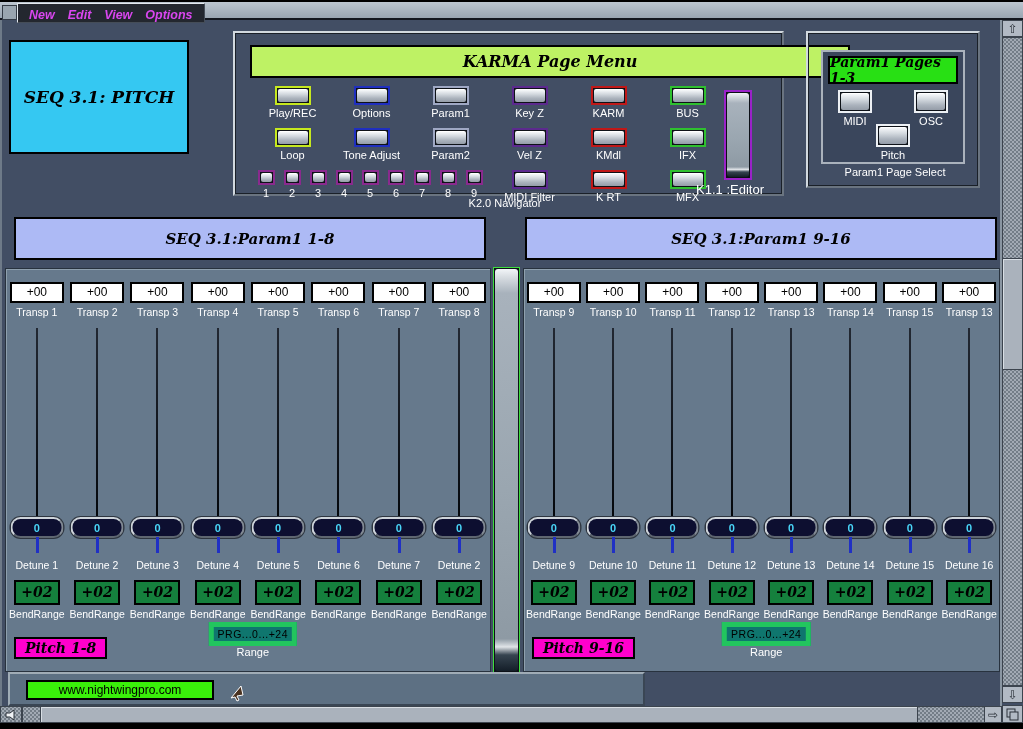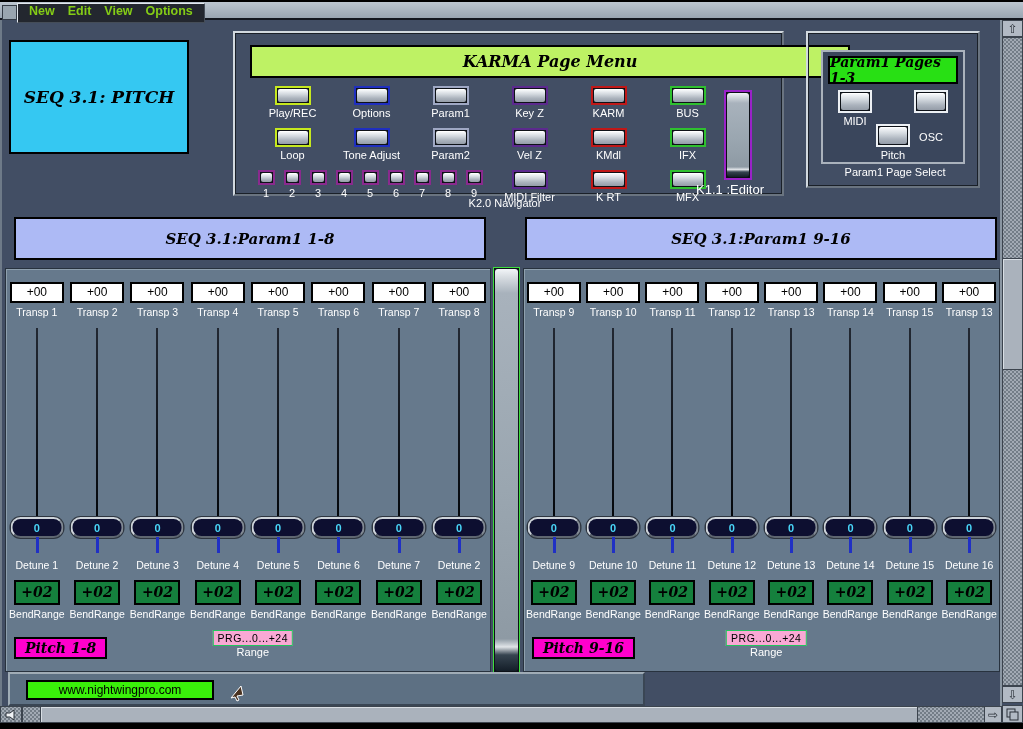--- a/index.html
+++ b/index.html
@@ -2,23 +2,23 @@
 <html><head>
 <meta charset="utf-8">
 <style>
   html,body{margin:0;padding:0;background:#000;}
   .screen{position:relative;width:1023px;height:729px;background:#424e64;overflow:hidden;
     font-family:"Liberation Sans",sans-serif;}
   
   .topbar{position:absolute;left:0;top:0;width:1023px;height:20px;box-sizing:border-box;
     background:linear-gradient(#bcc6d0,#9aa6b2);border-top:2px solid #000;border-bottom:2px solid #141820;}
   .app-chip{position:absolute;left:2px;top:3px;width:13px;height:13px;background:#9aa6b0;border:1px solid #343c46;}
-  .menu-box{position:absolute;left:17px;top:1px;height:18px;display:flex;align-items:flex-start;gap:13px;
+  .menu-box{position:absolute;left:17px;top:1px;height:18px;display:flex;align-items:flex-end;gap:13px;
     padding:0 11px;background:#23272f;border:1px solid;border-color:#e2e8ee #454d58 #454d58 #e2e8ee;
-    color:#84cc16;font-weight:bold;font-size:12.5px;white-space:nowrap;}
+    color:#d946ef;font-weight:bold;font-size:12.5px;white-space:nowrap;font-style:italic;}
   .menu-item{cursor:default;}
   
   .serifhead{font-family:"DejaVu Serif",serif;font-style:italic;font-weight:bold;color:#000;}
   .wlabel{font-size:11px;color:#fff;text-align:center;white-space:nowrap;}
   
   .title-box{position:absolute;left:9px;top:40px;width:176px;height:110px;background:#35c8f2;
     border:2px solid #000;display:flex;align-items:center;justify-content:center;font-size:17px;}
   
   .panel3d{position:absolute;box-sizing:border-box;border:2px solid;
     border-color:#d2d9df #6a7480 #6a7480 #d2d9df;box-shadow:inset 0 0 0 1px #1a2028;}
@@ -68,21 +68,21 @@
   .handle{box-sizing:border-box;position:absolute;top:199px;left:50%;transform:translateX(-50%);
     width:53px;height:21px;border-radius:10px;background:#0d0f30;border:2px solid #ced4da;
     border-bottom-color:#5e6670;border-right-color:#828a94;box-shadow:0 0 0 1px #2e3640;
     color:#49d6f8;font-size:11px;font-weight:bold;display:flex;align-items:center;justify-content:center;cursor:pointer;}
   .tail{position:absolute;left:50%;margin-left:-1px;top:219px;height:16px;width:3px;background:#2030c4;}
   .bbox{width:42px;height:21px;background:#15803d;border:2px solid #000;margin:9px auto 0;text-align:center;
     font-family:"DejaVu Serif",serif;font-style:italic;font-weight:bold;font-size:14px;line-height:21px;color:#000;}
   .pitch-badge{position:absolute;left:8px;bottom:12px;background:#ff00cc;border:2px solid #000;
     padding:1px 9px;font-size:14px;}
   .range-wrap{position:absolute;left:51%;transform:translateX(-50%);bottom:13px;text-align:center;}
-  .prg-box{display:inline-block;background:#f9a8d4;border:1px solid #22c55e;color:#000;font-size:10.5px;
+  .prg-box{display:inline-block;background:#0f766e;border:5px solid #22c55e;color:#000;font-size:10.5px;
     padding:1px 4px;letter-spacing:.5px;white-space:nowrap;}
   
   .divider{position:absolute;left:493px;top:267px;width:27px;height:406px;box-sizing:border-box;
     border:1px solid #3ddd3d;background:#0c1016;padding:1px;cursor:pointer;}
   .divider-face{width:100%;height:100%;border-radius:3px;
     background:linear-gradient(180deg,#f2f5f8 0,#d8dde2 2%,#a8b2bc 6%,#9aa6b0 55%,#8e9aa4 92%,#e0e4e8 94%,#364450 96%,#141e28 100%);}
   
   .link-panel{position:absolute;left:8px;top:672px;width:637px;height:34px;background:#5d7083;box-sizing:border-box;
     border:2px solid;border-color:#a0acb6 #3a4654 #3a4654 #a0acb6;padding-left:44px;}
   .link-btn{position:absolute;left:16px;top:6px;width:188px;height:20px;background:#3af00a;border:2px solid #000;
@@ -291,21 +291,21 @@
 
   <div class="panel3d param-panel">
     <div class="param-inner">
       <div class="param-banner serifhead">Param1 Pages 1-3</div>
       <div class="pcell" style="left:10px;top:38px;">
         <div class="kframe">
             <div class="kface"></div>
           </div>
         <div class="klabel">MIDI</div>
       </div>
-      <div class="pcell" style="left:86px;top:38px;gap:16px;">
+      <div class="pcell" style="left:86px;top:38px;">
         <div class="kframe">
             <div class="kface"></div>
           </div>
         <div class="klabel">OSC</div>
       </div>
       <div class="pcell" style="left:48px;top:72px;">
         <div class="kframe">
             <div class="kface"></div>
           </div>
         <div class="klabel">Pitch</div>

